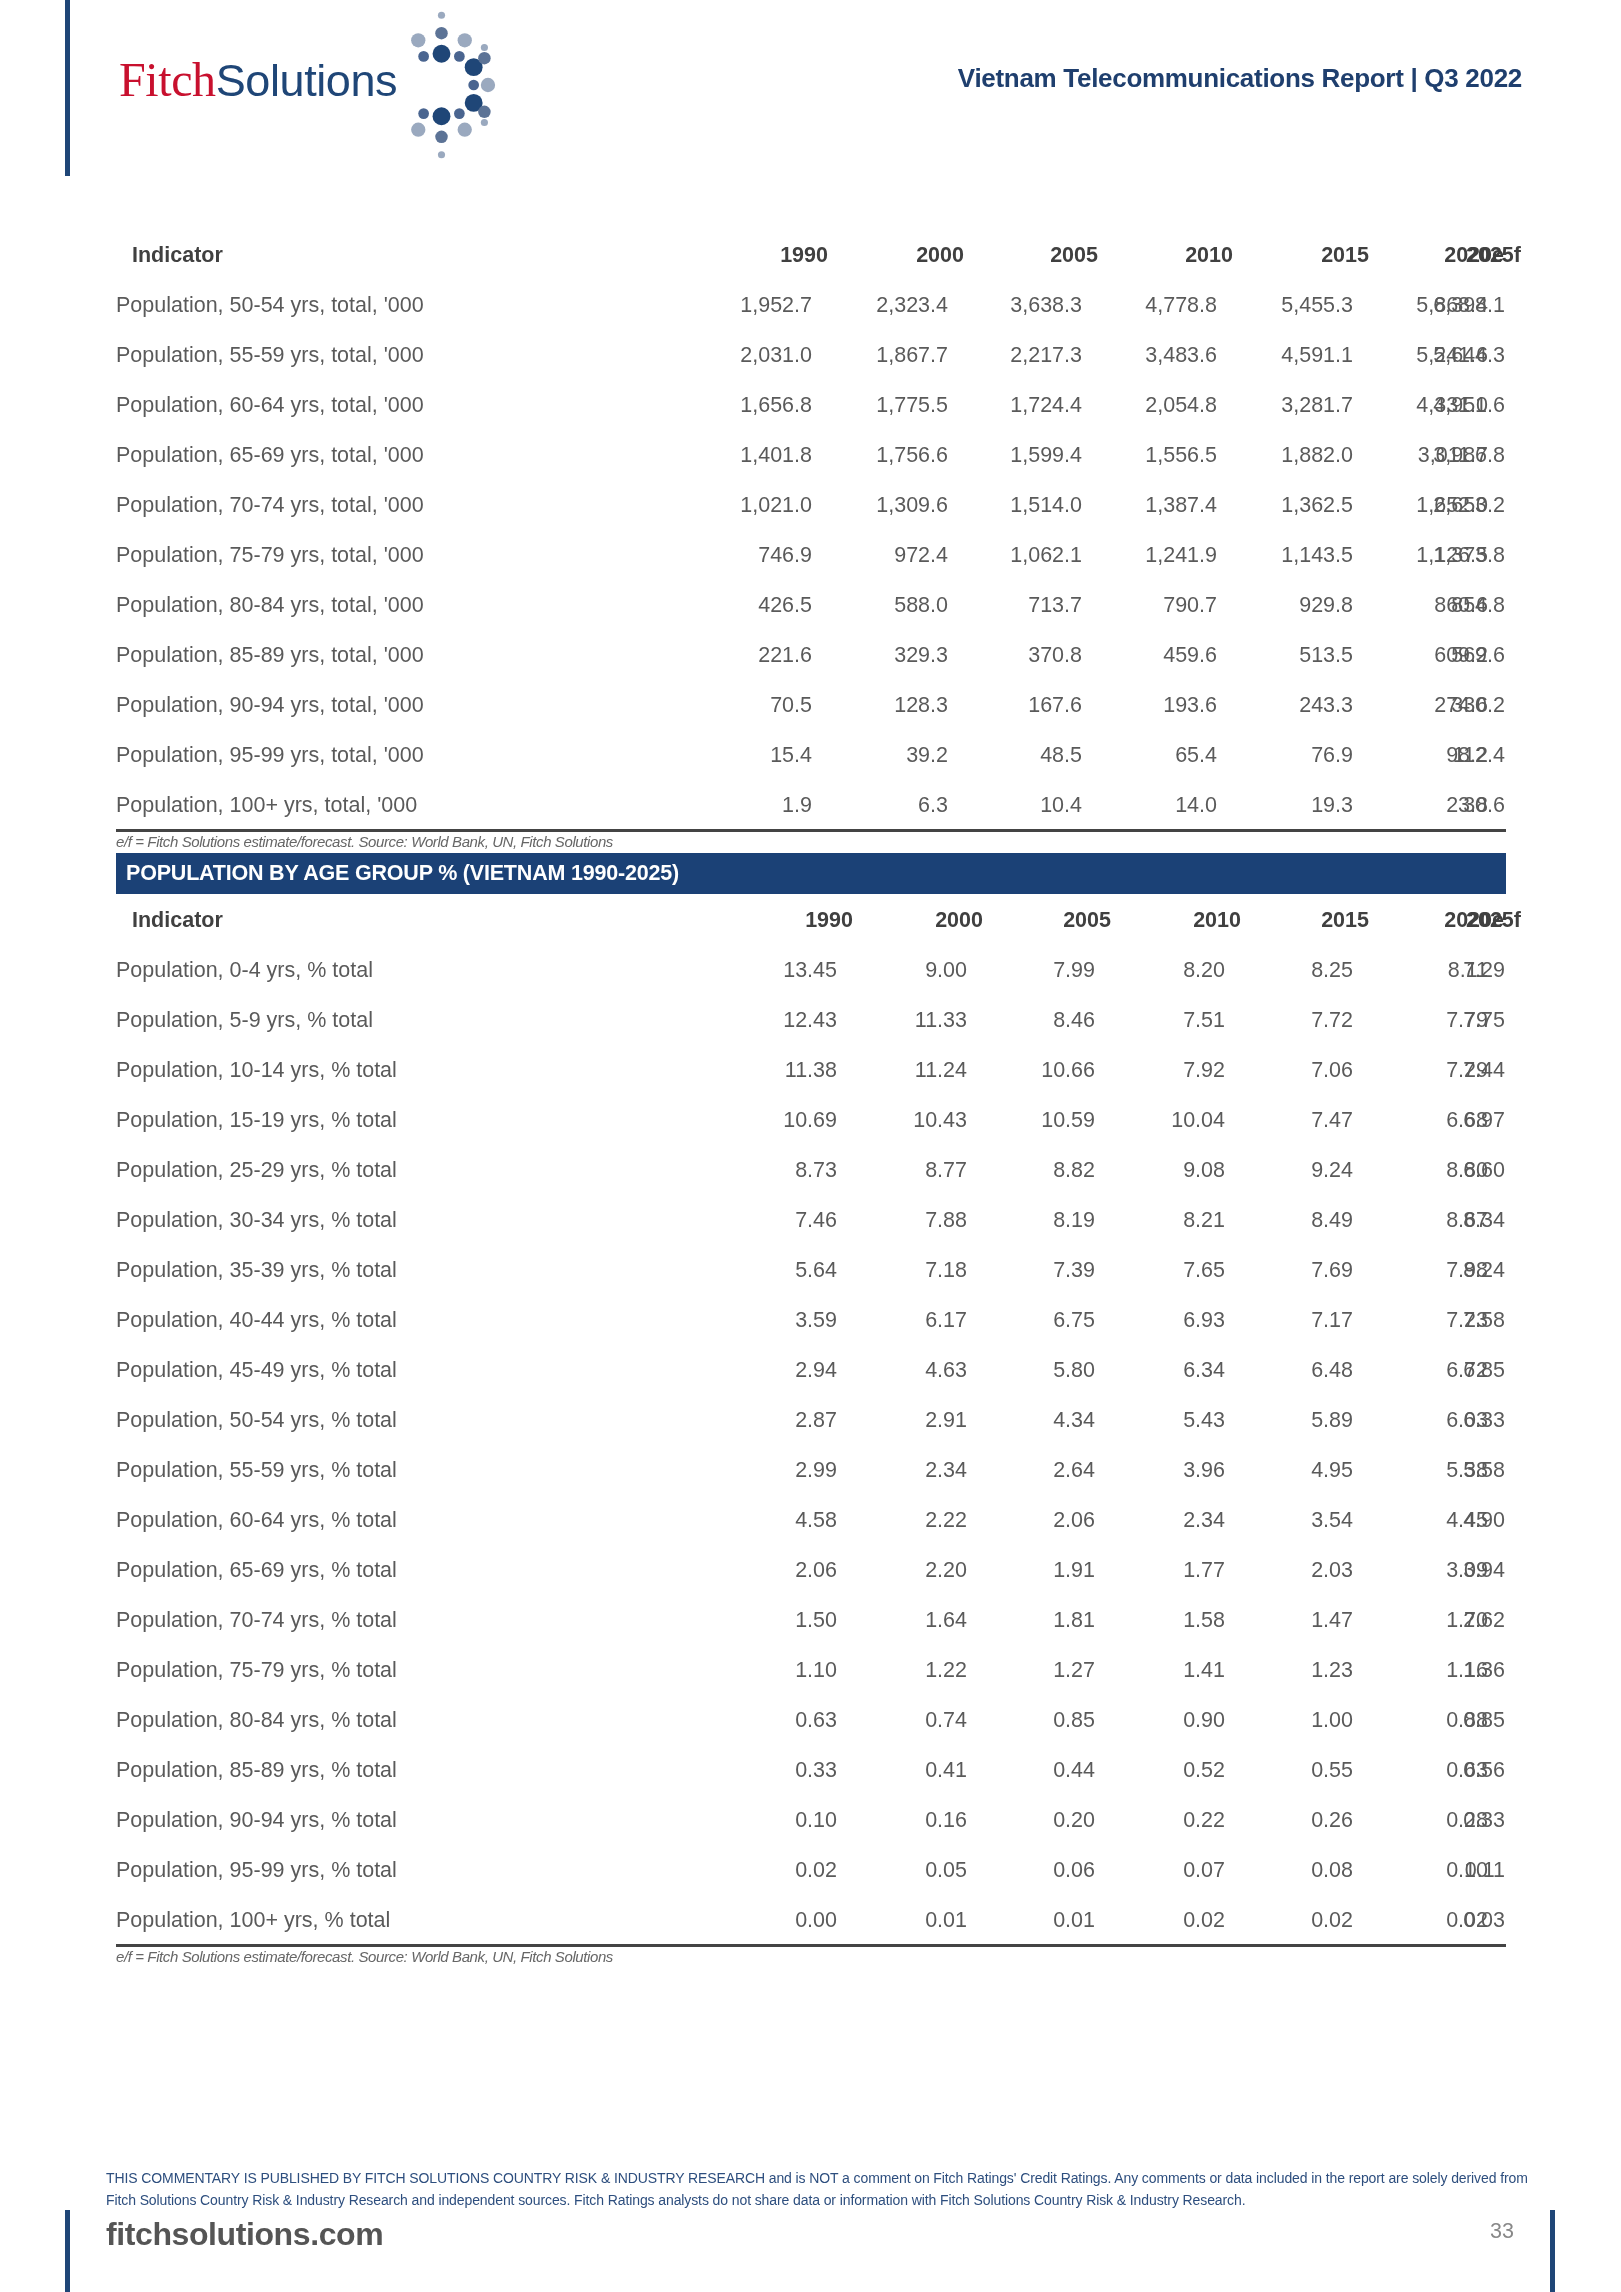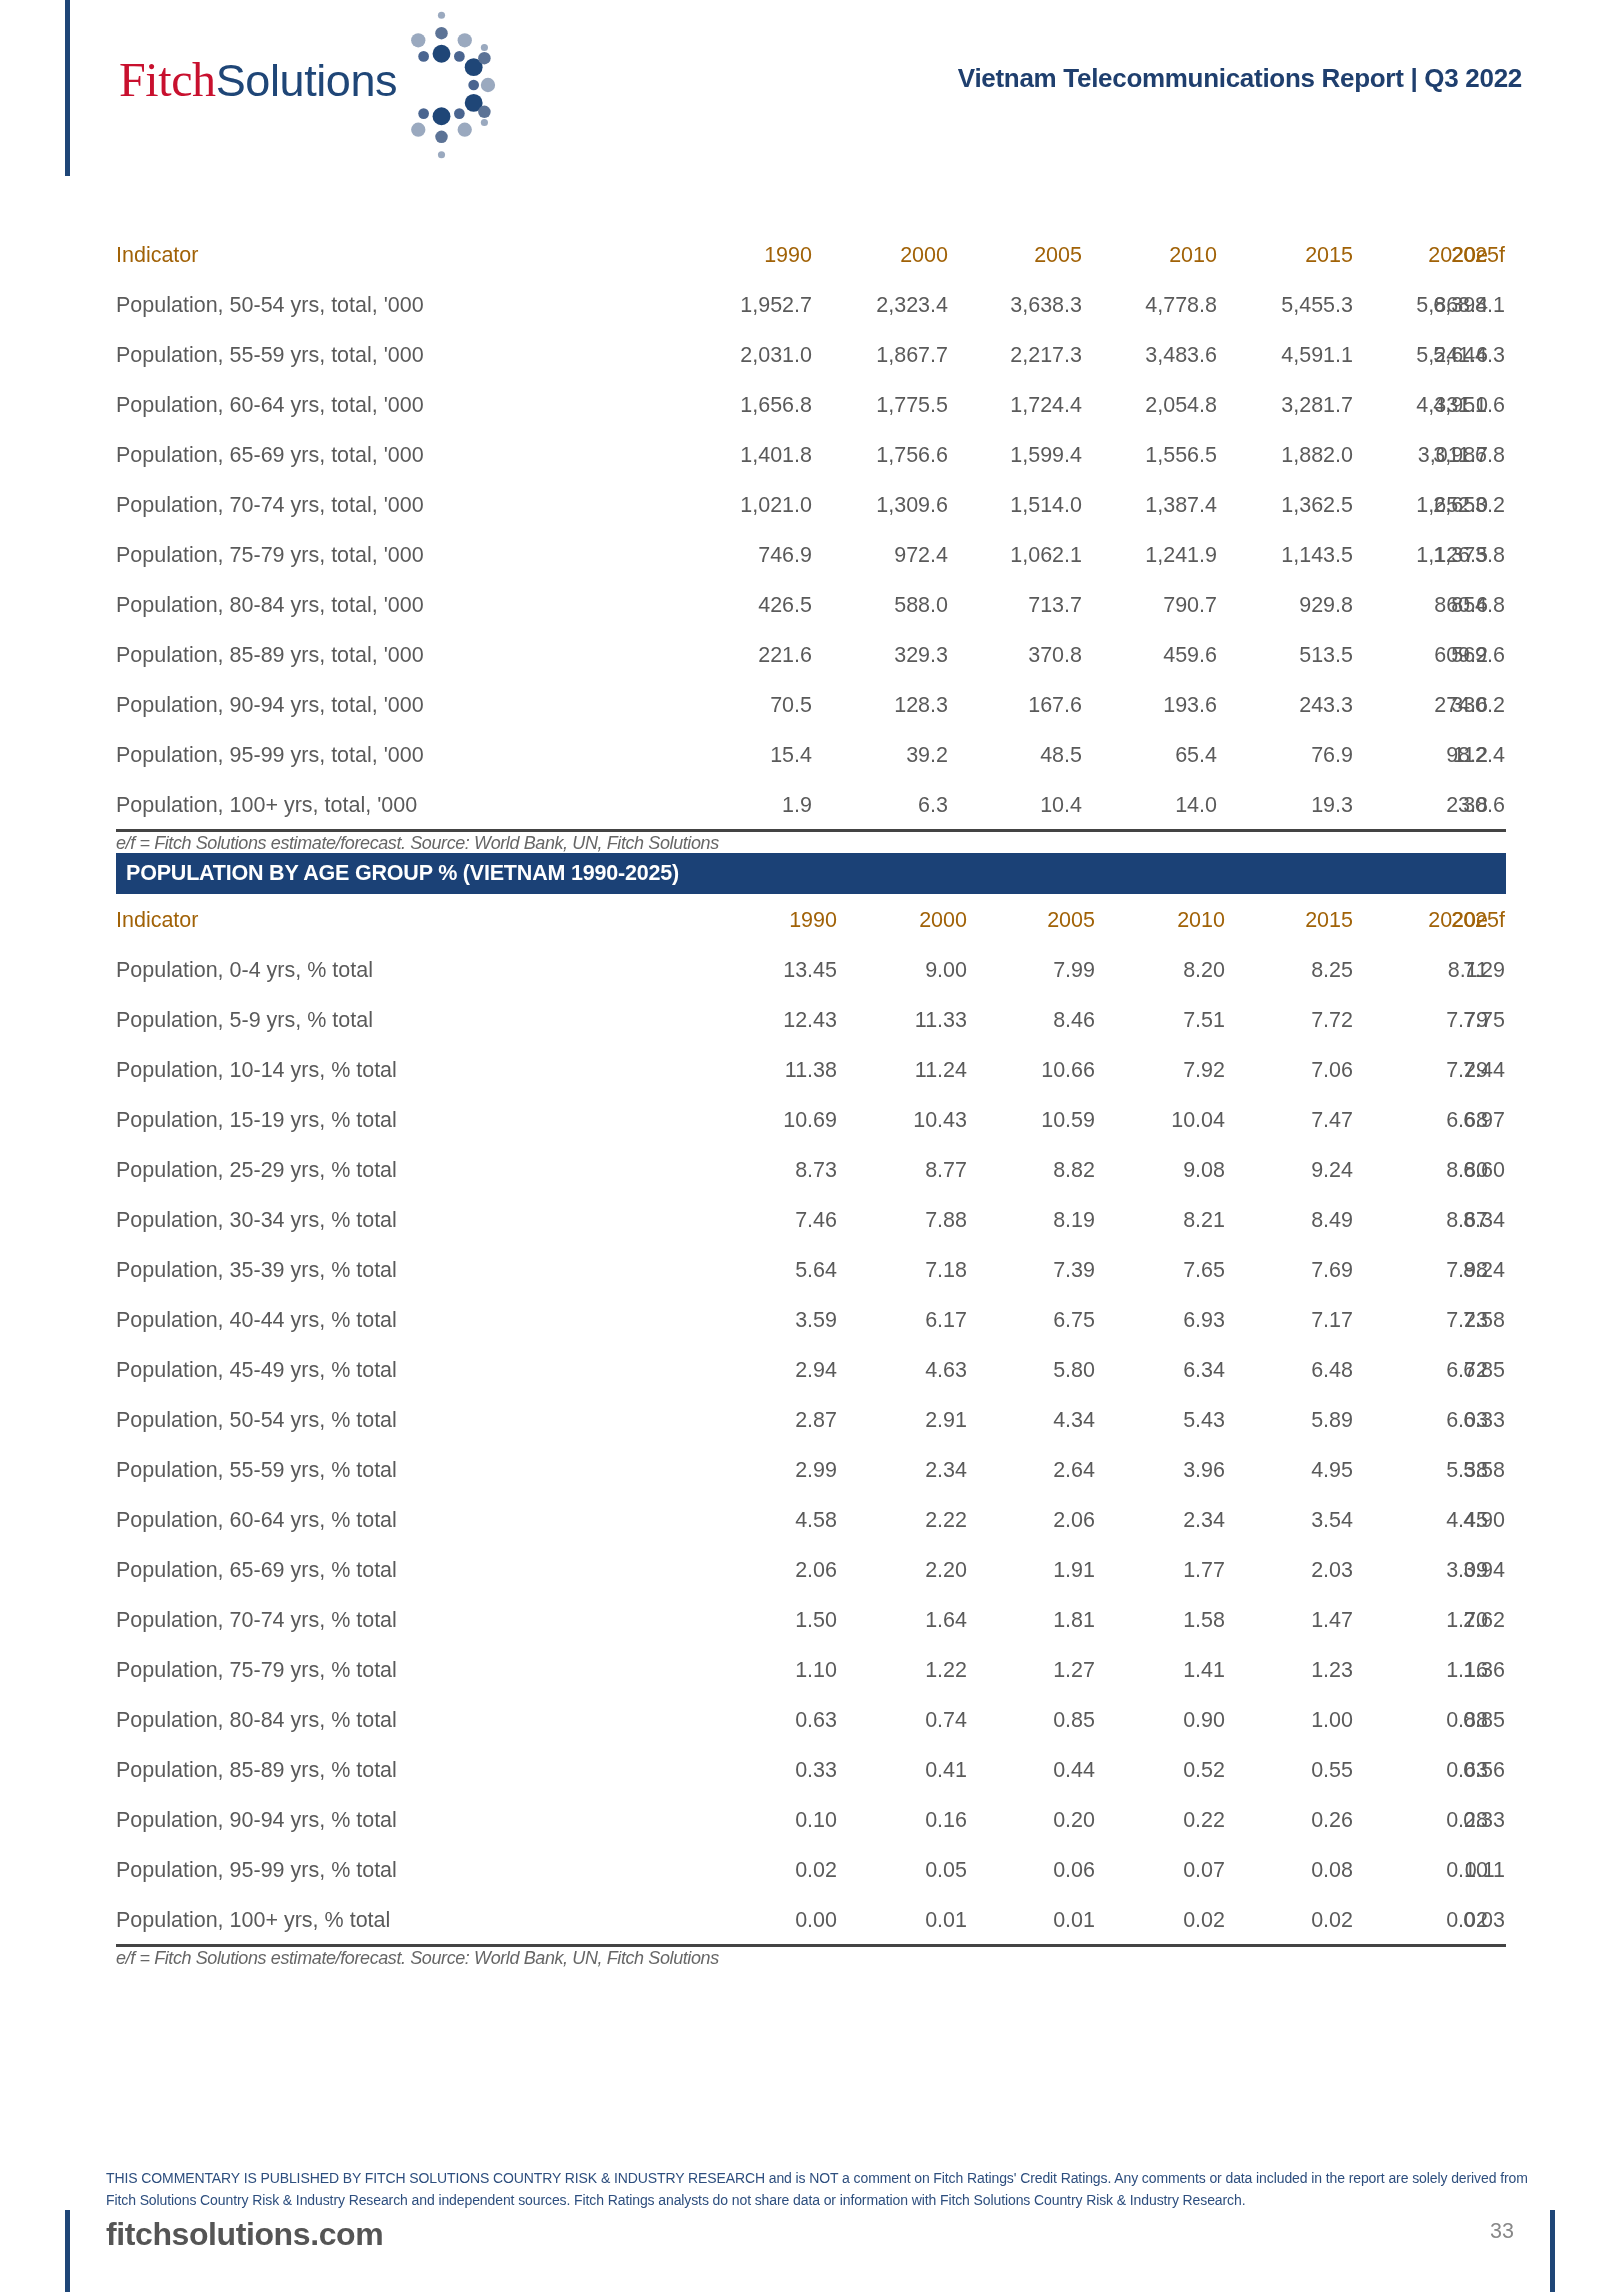--- a/index.html
+++ b/index.html
@@ -24,23 +24,23 @@
     position: absolute; right: 99px; top: 63px;
     font-size: 26px; font-weight: bold; color: #1f3f6e; white-space: nowrap;
     letter-spacing: -0.3px;
   }
 
   
   .tbl { position: absolute; left: 116px; width: 1390px; }
   .tbl-row { position: relative; height: 50px; }
   .tbl-row .label { position: absolute; left: 0; top: 14.3px; font-size: 21.5px; color: #5a5a5a; white-space: nowrap; }
   .tbl-row .cell { position: absolute; top: 14.3px; font-size: 21.5px; color: #5a5a5a; text-align: right; width: 116px; white-space: nowrap; }
-  .tbl-head .label, .tbl-head .cell { color: #a16207; font-weight: normal; }
+  .tbl-head .label, .tbl-head .cell { color: #404040; font-weight: bold; margin-left: 16px; }
   .tbl-rule { height: 2.7px; background: #444444; width: 1390px; }
-  .src-note { font-size: 18px; font-style: italic; color: #666666; margin-top: 1.8px; letter-spacing: -0.4px; white-space: nowrap; }
+  .src-note { font-size: 15px; font-style: italic; color: #666666; margin-top: 1.8px; letter-spacing: -0.4px; white-space: nowrap; }
 
   #table1 { top: 229px; }
   #table2 { top: 894px; }
 
   .banner {
     position: absolute; left: 116px; top: 853px; width: 1390px; height: 41px;
     background: #1b4176; color: #ffffff; font-weight: bold; font-size: 21.5px;
     line-height: 41px; box-sizing: border-box; padding-left: 10px; white-space: nowrap;
     letter-spacing: -0.2px;
   }

